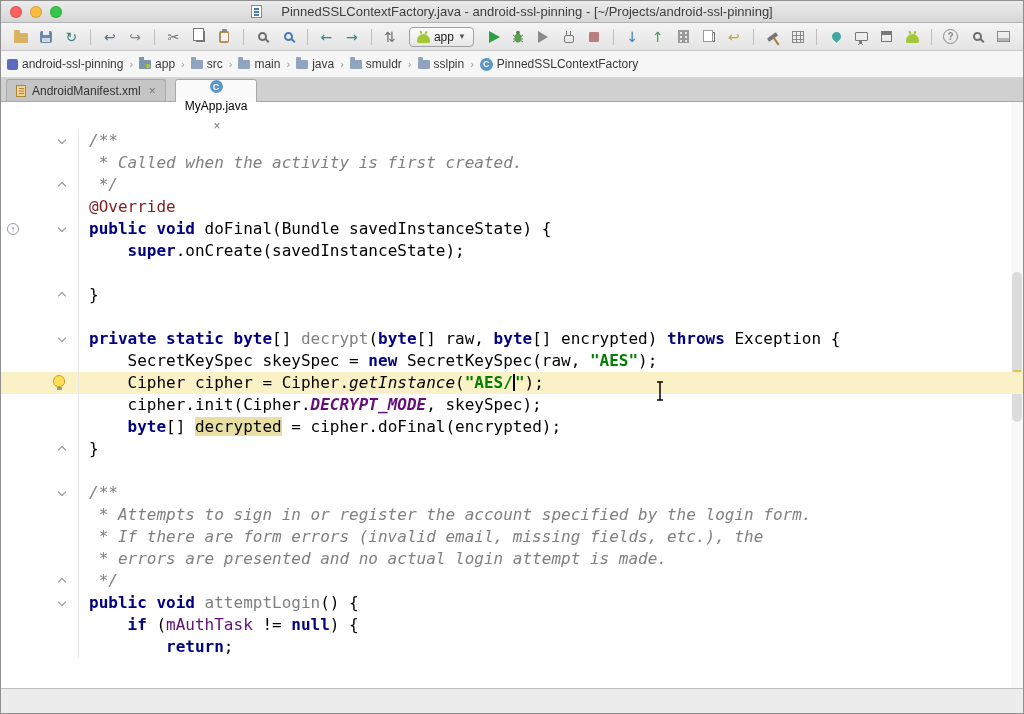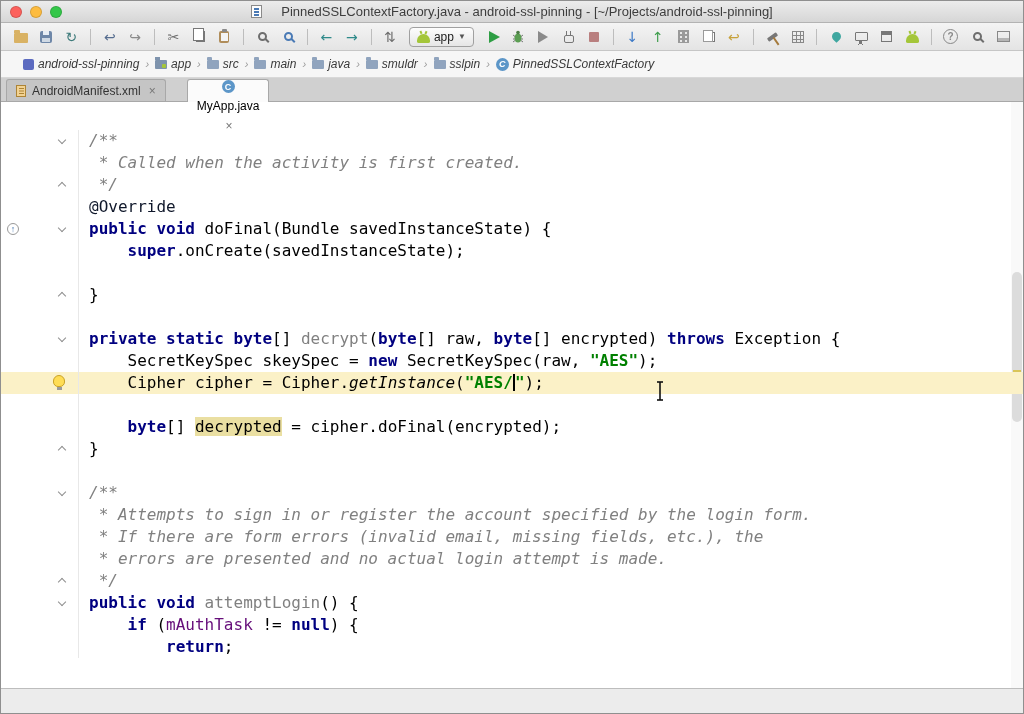--- a/index.html
+++ b/index.html
@@ -65,56 +65,56 @@
           display:flex;align-items:center;justify-content:center;}
   .i-help::after{content:"?";}
   .i-panelbox{width:13px;height:11px;border:1.5px solid #888;position:relative;}
   .i-panelbox::after{content:"";position:absolute;left:0;bottom:0;width:100%;height:3px;background:#b5b5b5;}
   .combo{display:flex;align-items:center;gap:4px;border:1px solid #a0a0a0;border-radius:4px;
          background:linear-gradient(#fdfdfd,#e6e6e6);padding:1px 7px;height:20px;margin:0 5px;font-size:12px;color:#222;}
   .combo-arrow{font-size:8px;color:#555;}
   .bugsvg{display:block;}
   
   .breadcrumbs{height:27px;flex:0 0 27px;background:#f6f6f6;border-bottom:1px solid #d8d8d8;
-               display:flex;align-items:center;padding:0 22px;font-size:12px;color:#3a3a3a;gap:5px;font-style:italic;}
+               display:flex;align-items:center;padding:0 6px;font-size:12px;color:#3a3a3a;gap:5px;}
   .crumb{display:flex;align-items:center;gap:4px;cursor:default;}
   .chev{color:#9a9a9a;font-size:11px;margin:0 1px;}
   .bc-folder{width:12px;height:9px;background:#90a4be;border-radius:1px;position:relative;flex:0 0 12px;}
   .bc-folder::before{content:"";position:absolute;top:-2.5px;left:0;width:5px;height:2.5px;background:#90a4be;border-radius:1px 1px 0 0;}
   .bc-project{width:11px;height:11px;background:#5c6bc0;border-radius:2px;flex:0 0 11px;}
   .bc-module{width:12px;height:9px;background:#7e93ad;border-radius:1px;position:relative;flex:0 0 12px;}
   .bc-module::before{content:"";position:absolute;top:-2.5px;left:0;width:5px;height:2.5px;background:#7e93ad;}
   .bc-module::after{content:"";position:absolute;right:1px;bottom:1px;width:4px;height:4px;background:#a4c639;border-radius:1px;}
   .bc-class{width:13px;height:13px;border-radius:50%;background:#5c96c8;color:#fff;font-size:9px;font-weight:bold;
             display:flex;align-items:center;justify-content:center;flex:0 0 13px;}
   .bc-class::after{content:"C";}
   
   .tabbar{height:24px;flex:0 0 24px;background:#d0d0d0;border-bottom:1px solid #a8a8a8;
           display:flex;align-items:flex-end;padding-left:5px;}
   .tab{height:22px;display:flex;align-items:center;gap:6px;padding:0 9px;font-size:12px;color:#333;
-       background:#c5c5c5;border:1px solid #a8a8a8;border-bottom:none;margin-right:21px;
+       background:#c5c5c5;border:1px solid #a8a8a8;border-bottom:none;margin-right:9px;
        border-radius:3px 3px 0 0;cursor:default;}
   .tab.active{background:#fbfbfb;color:#000;height:23px;margin-bottom:-1px;z-index:2;flex-direction:column;}
   .tab-close{color:#777;font-size:12px;margin-left:2px;}
   .t-manifest{width:10px;height:12px;background:#f2d292;border:1px solid #ad8436;flex:0 0 10px;position:relative;}
   .t-manifest::after{content:"";position:absolute;left:1.5px;top:2px;width:5px;height:1px;background:#ad8436;box-shadow:0 2.5px 0 #ad8436,0 5px 0 #ad8436;}
   .t-class{width:13px;height:13px;border-radius:50%;background:#5c96c8;color:#fff;font-size:9px;font-weight:bold;
            display:flex;align-items:center;justify-content:center;flex:0 0 13px;}
   .t-class::after{content:"C";}
   
   .editor{flex:1;background:#ffffff;position:relative;overflow:hidden;padding-top:28px;}
   .code-row{display:flex;height:22px;position:relative;}
   .code-row.current{background:#fbf1c7;}
   .gutter{flex:0 0 78px;position:relative;border-right:1px solid #e8e8e8;}
   .code-text{white-space:pre;font-family:"DejaVu Sans Mono",monospace;font-size:16px;line-height:22px;padding-left:10px;}
   .seg-k{color:#000080;font-weight:bold;}
   .seg-p{color:#000000;}
   .seg-c{color:#808080;font-style:italic;}
   .seg-s{color:#008000;font-weight:bold;}
-  .seg-a{color:#0f172a;}
+  .seg-a{color:#7f1d1d;}
   .seg-sf{color:#660e7a;font-style:italic;font-weight:bold;}
   .seg-fld{color:#660e7a;}
   .seg-g{color:#808080;}
   .seg-sm{color:#000;font-style:italic;}
   .seg-hl{background:#eadfa2;}
   .caret{display:inline-block;width:2px;height:17px;background:#000;vertical-align:-3px;}
   .fold{position:absolute;left:58px;top:7px;width:6px;height:6px;
         border-right:1.6px solid #8f8f8f;border-bottom:1.6px solid #8f8f8f;}
   .fold.start{transform:rotate(45deg);}
   .fold.end{transform:rotate(-135deg);top:9px;}
@@ -392,20 +392,21 @@
         <div class="code-text"><span class="seg-p">    SecretKeySpec skeySpec = </span><span class="seg-k">new</span><span class="seg-p"> SecretKeySpec(raw, </span><span class="seg-s">"AES"</span><span class="seg-p">);</span></div>
       </div>
       <div class="code-row current">
         <div class="gutter">
           <span class="bulb"></span>
         </div>
         <div class="code-text"><span class="seg-p">    Cipher cipher = Cipher.</span><span class="seg-sm">getInstance</span><span class="seg-p">(</span><span class="seg-s">"AES/</span><span class="caret"></span><span class="seg-s">"</span><span class="seg-p">);</span></div>
       </div>
       <div class="code-row">
         <div class="gutter"></div>
+        <div class="code-text"><span class="seg-p">    cipher.init(Cipher.</span><span class="seg-sf">DECRYPT_MODE</span><span class="seg-p">, skeySpec);</span></div>
       </div>
       <div class="code-row">
         <div class="gutter"></div>
         <div class="code-text"><span class="seg-p">    </span><span class="seg-k">byte</span><span class="seg-p">[] </span><span class="seg-hl">decrypted</span><span class="seg-p"> = cipher.doFinal(encrypted);</span></div>
       </div>
       <div class="code-row">
         <div class="gutter">
           <span class="fold end"></span>
         </div>
         <div class="code-text"><span class="seg-p">}</span></div>

